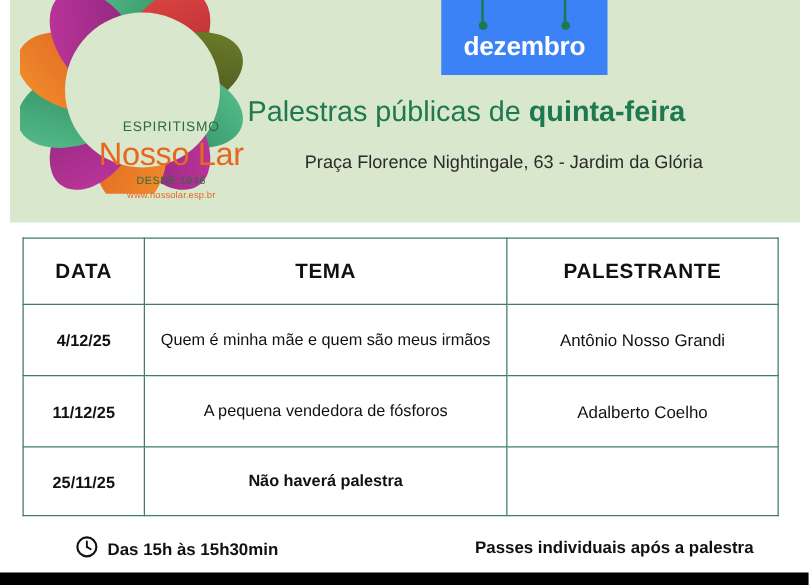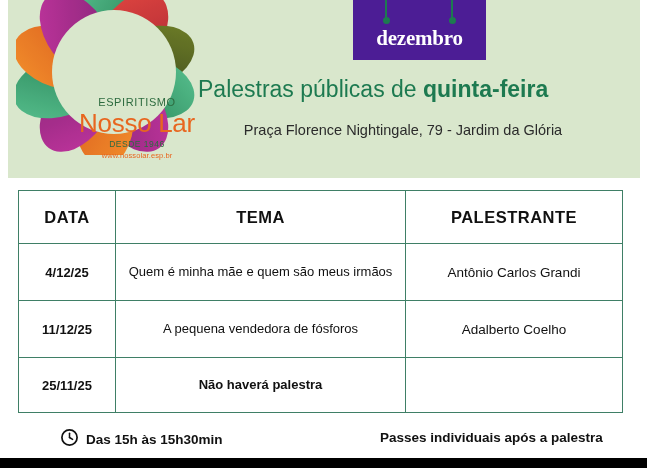--- a/index.html
+++ b/index.html
@@ -70,22 +70,21 @@
     margin-top: 3px;
   }
 
   
   #month-banner {
     position: absolute;
     left: 345px;
     top: 0;
     width: 133px;
     height: 60px;
-    background: #4c1d95;
-    font-family: Liberation Serif, serif;
+    background: #3b82f6;
   }
   .pin {
     position: absolute;
     top: 0;
     width: 2px;
     height: 20px;
     background: #1d7a50;
   }
   .pin::after {
     content: "";
@@ -292,41 +291,41 @@
   </div>
 
   <div id="month-banner">
     <span class="pin" id="pin-left"></span>
     <span class="pin" id="pin-right"></span>
     <div id="month-label">dezembro</div>
   </div>
 
   <div id="main-title"><span>Palestras públicas de </span><span class="bold">quinta-feira</span></div>
 
-  <div id="address">Praça Florence Nightingale, 79 - Jardim da Glória</div>
+  <div id="address">Praça Florence Nightingale, 63 - Jardim da Glória</div>
 </div>
 
 <table id="schedule-table">
   <colgroup>
     <col class="col-data">
       <col class="col-tema">
       <col class="col-pal">
   </colgroup>
   <thead>
     <tr>
       <th>DATA</th>
       <th>TEMA</th>
       <th>PALESTRANTE</th>
     </tr>
   </thead>
   <tbody>
     <tr class="row-normal">
       <td class="cell-date">4/12/25</td>
       <td class="cell-tema">Quem é minha mãe e quem são meus irmãos</td>
-      <td class="cell-speaker">Antônio Carlos Grandi</td>
+      <td class="cell-speaker">Antônio Nosso Grandi</td>
     </tr>
     <tr class="row-normal">
       <td class="cell-date">11/12/25</td>
       <td class="cell-tema">A pequena vendedora de fósforos</td>
       <td class="cell-speaker">Adalberto Coelho</td>
     </tr>
     <tr class="row-cancelled">
       <td class="cell-date">25/11/25</td>
       <td class="cell-tema cancelled">Não haverá palestra</td>
       <td class="cell-speaker"></td>

